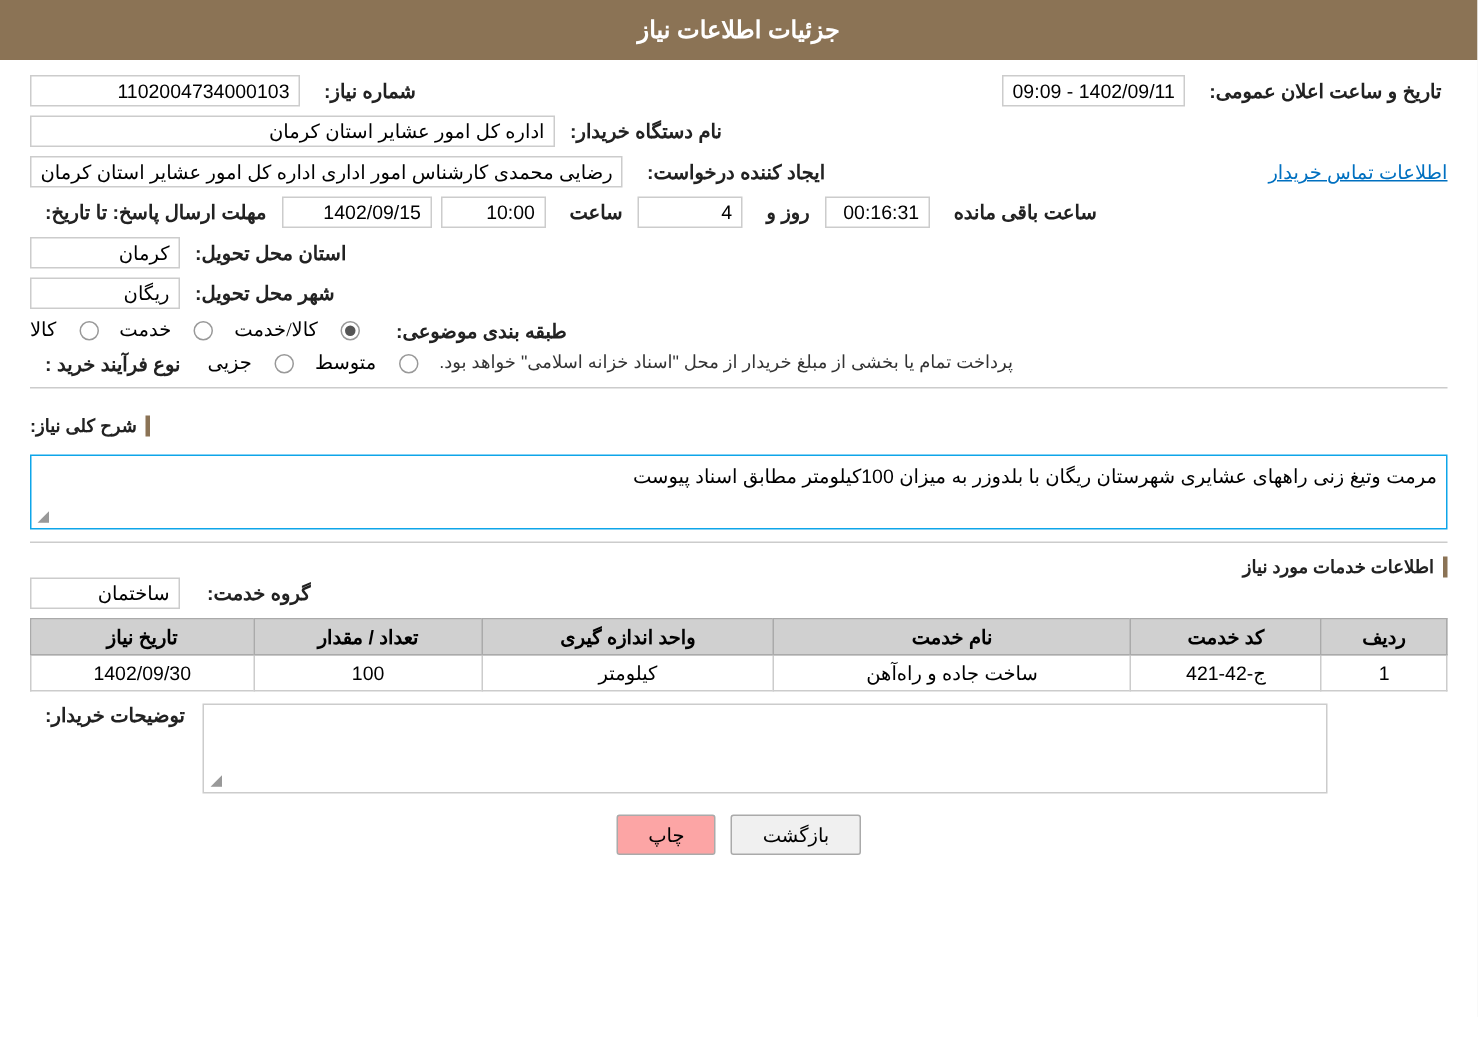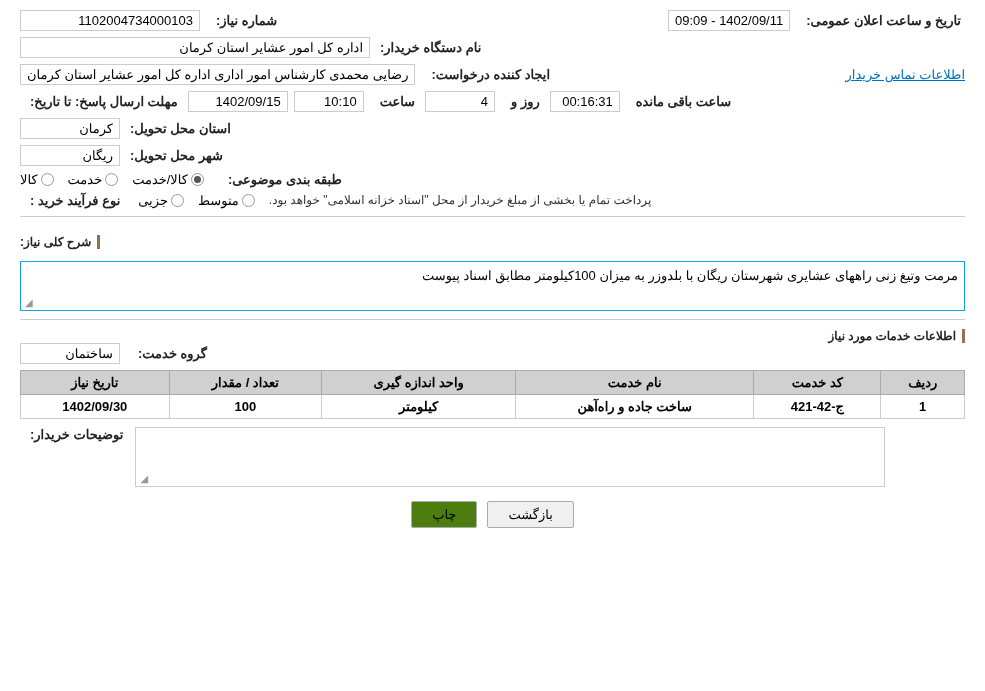--- a/index.html
+++ b/index.html
@@ -83,21 +83,22 @@
     .radio-row {
       display: flex;
       align-items: center;
       justify-content: flex-end;
       margin-bottom: 6px;
       gap: 14px;
     }
     .radio-item {
       display: flex;
       align-items: center;
-      gap: 3px;
+      gap: 15px;
+      font-family: Liberation Serif, serif;
     }
     .radio-circle {
       width: 13px;
       height: 13px;
       border-radius: 50%;
       border: 1px solid #999;
       display: inline-block;
       background: #fff;
       position: relative;
     }
@@ -158,21 +159,20 @@
       background: #d0d0d0;
       border: 1px solid #aaa;
       padding: 4px 8px;
       text-align: center;
       font-weight: bold;
     }
     .data-table td {
       border: 1px solid #ccc;
       padding: 4px 8px;
       text-align: center;
-      font-weight: bold;
     }
     .data-table tr:nth-child(even) td {
       background: #f9f9f9;
     }
     .tawzih-box {
       border: 1px solid #ccc;
       padding: 6px;
       min-height: 60px;
       text-align: right;
       font-size: 13px;
@@ -202,31 +202,34 @@
     .btn {
       padding: 5px 20px;
       font-size: 13px;
       font-family: Tahoma, Arial, sans-serif;
       border: 1px solid #aaa;
       cursor: pointer;
       background: #f0f0f0;
       border-radius: 2px;
     }
     .btn-print {
-      background: #4d7c0f;
+      background: #fca5a5;
     }
     .btn-back {
       background: #f0f0f0;
     }
   </style>
 </head>
 <body>
 
 <div class="page-wrapper">
 
+  <div class="header-bar">
+    <span>جزئیات اطلاعات نیاز</span>
+  </div>
 
   <div class="content-area">
 
     <div class="info-row section" style="justify-content: space-between;">
       <div style="display:flex; align-items:center; gap:6px;">
         <span class="label">تاریخ و ساعت اعلان عمومی:</span>
         <span class="value-box small">1402/09/11 - 09:09</span>
       </div>
       <div style="display:flex; align-items:center; gap:6px;">
         <span class="label">شماره نیاز:</span>
@@ -246,21 +249,21 @@
         <span class="value-box wide">رضایی محمدی کارشناس امور اداری اداره کل امور عشایر استان کرمان</span>
       </div>
     </div>
 
     <div class="remaining-row section">
       <span class="label">ساعت باقی مانده</span>
       <span class="value-box xsmall">00:16:31</span>
       <span class="label">روز و</span>
       <span class="value-box xsmall">4</span>
       <span class="label">ساعت</span>
-      <span class="value-box xsmall">10:10</span>
+      <span class="value-box xsmall">10:00</span>
       <span class="value-box small">1402/09/15</span>
       <span class="label">مهلت ارسال پاسخ: تا تاریخ:</span>
     </div>
 
     <div class="info-row section">
       <span class="label">استان محل تحویل:</span>
       <span class="value-box small">کرمان</span>
     </div>
 
     <div class="info-row section">

